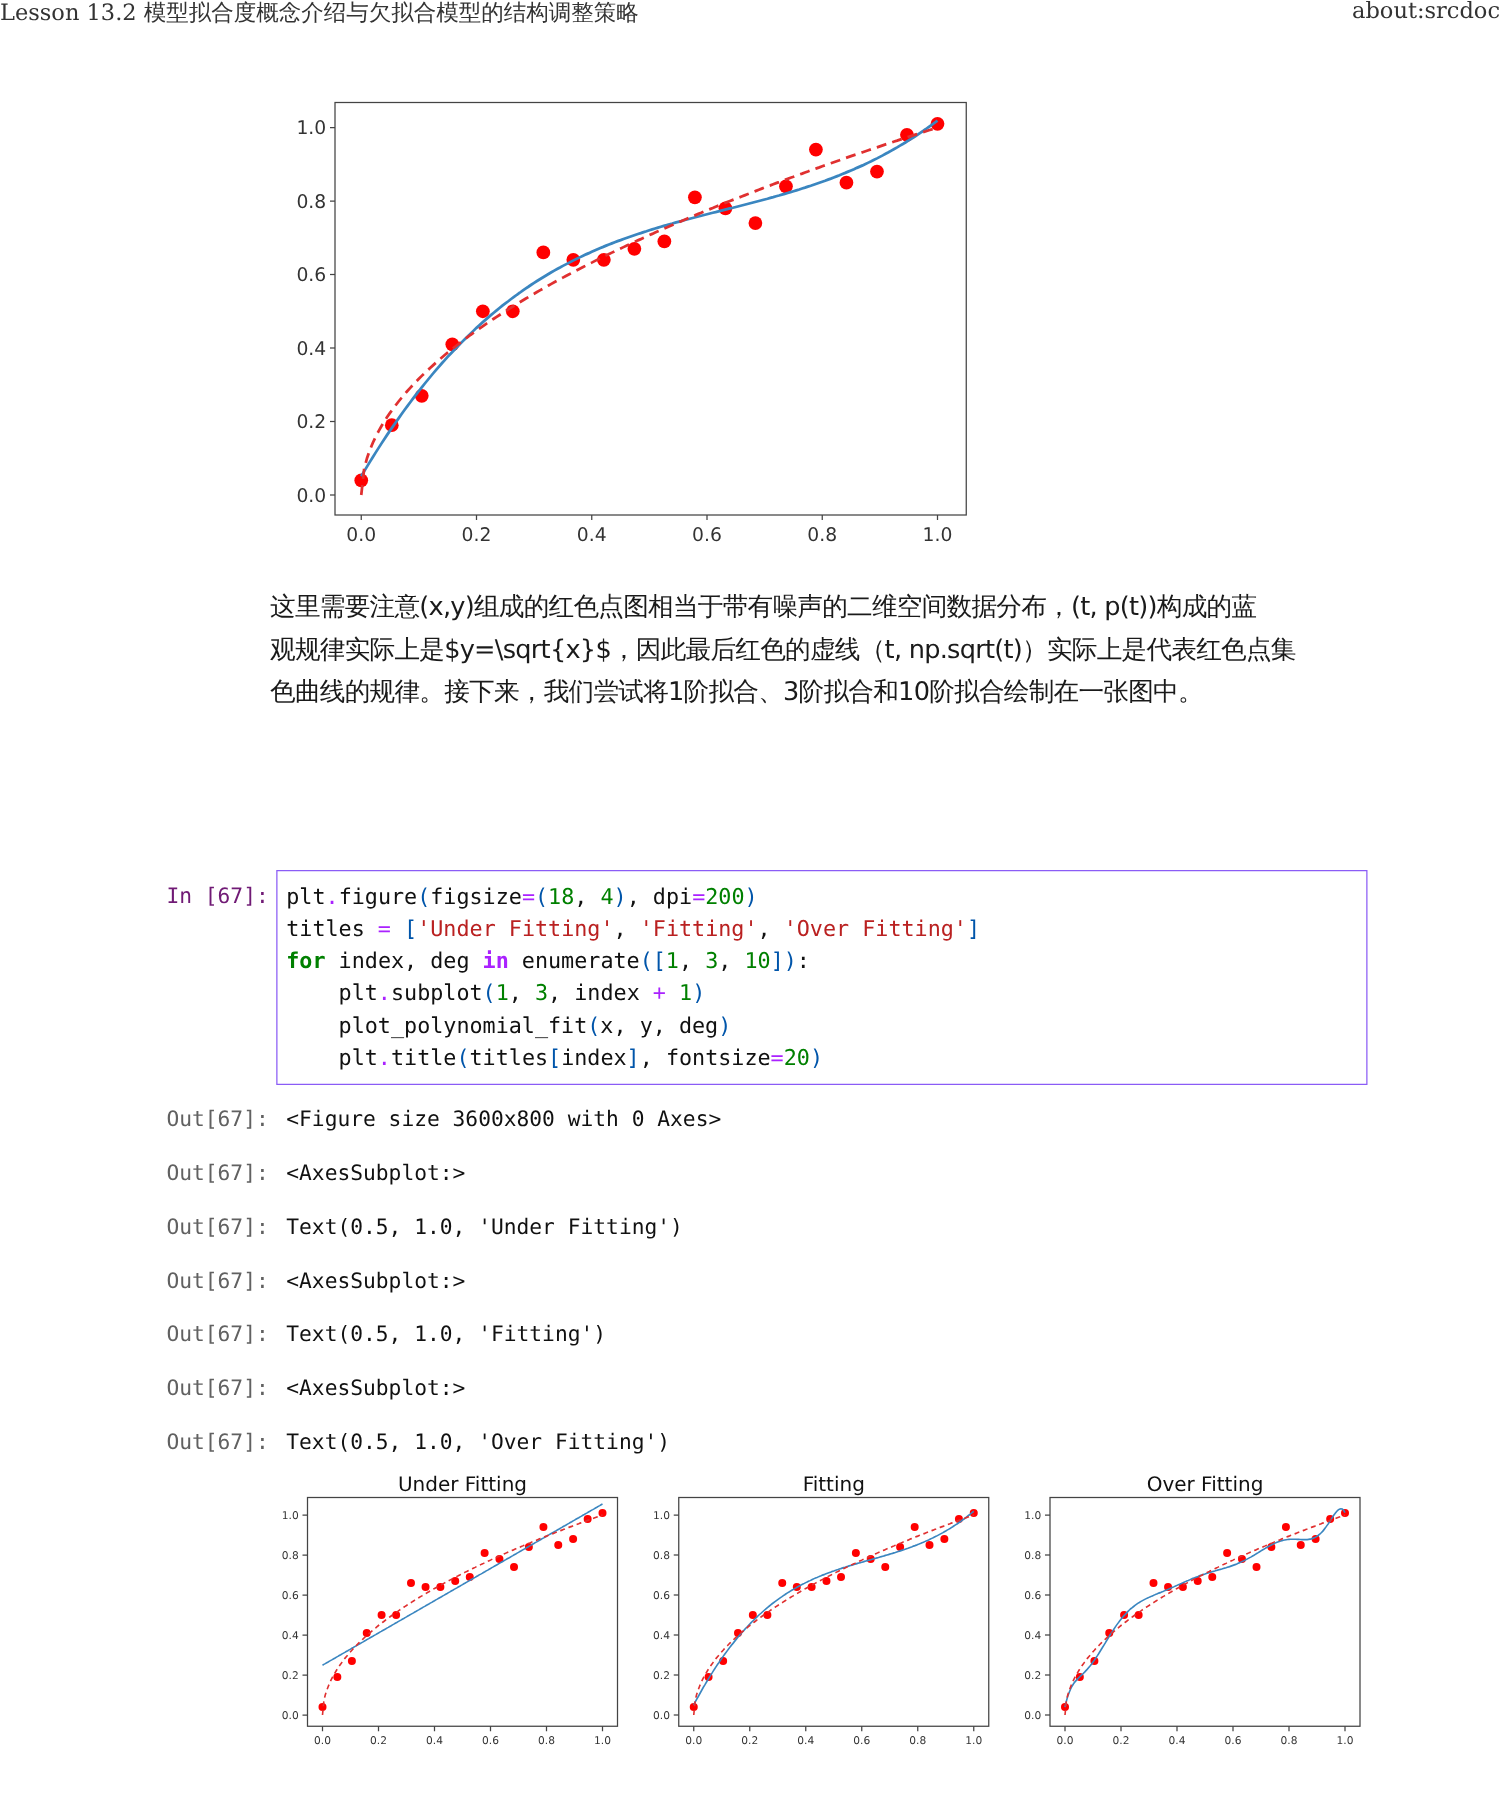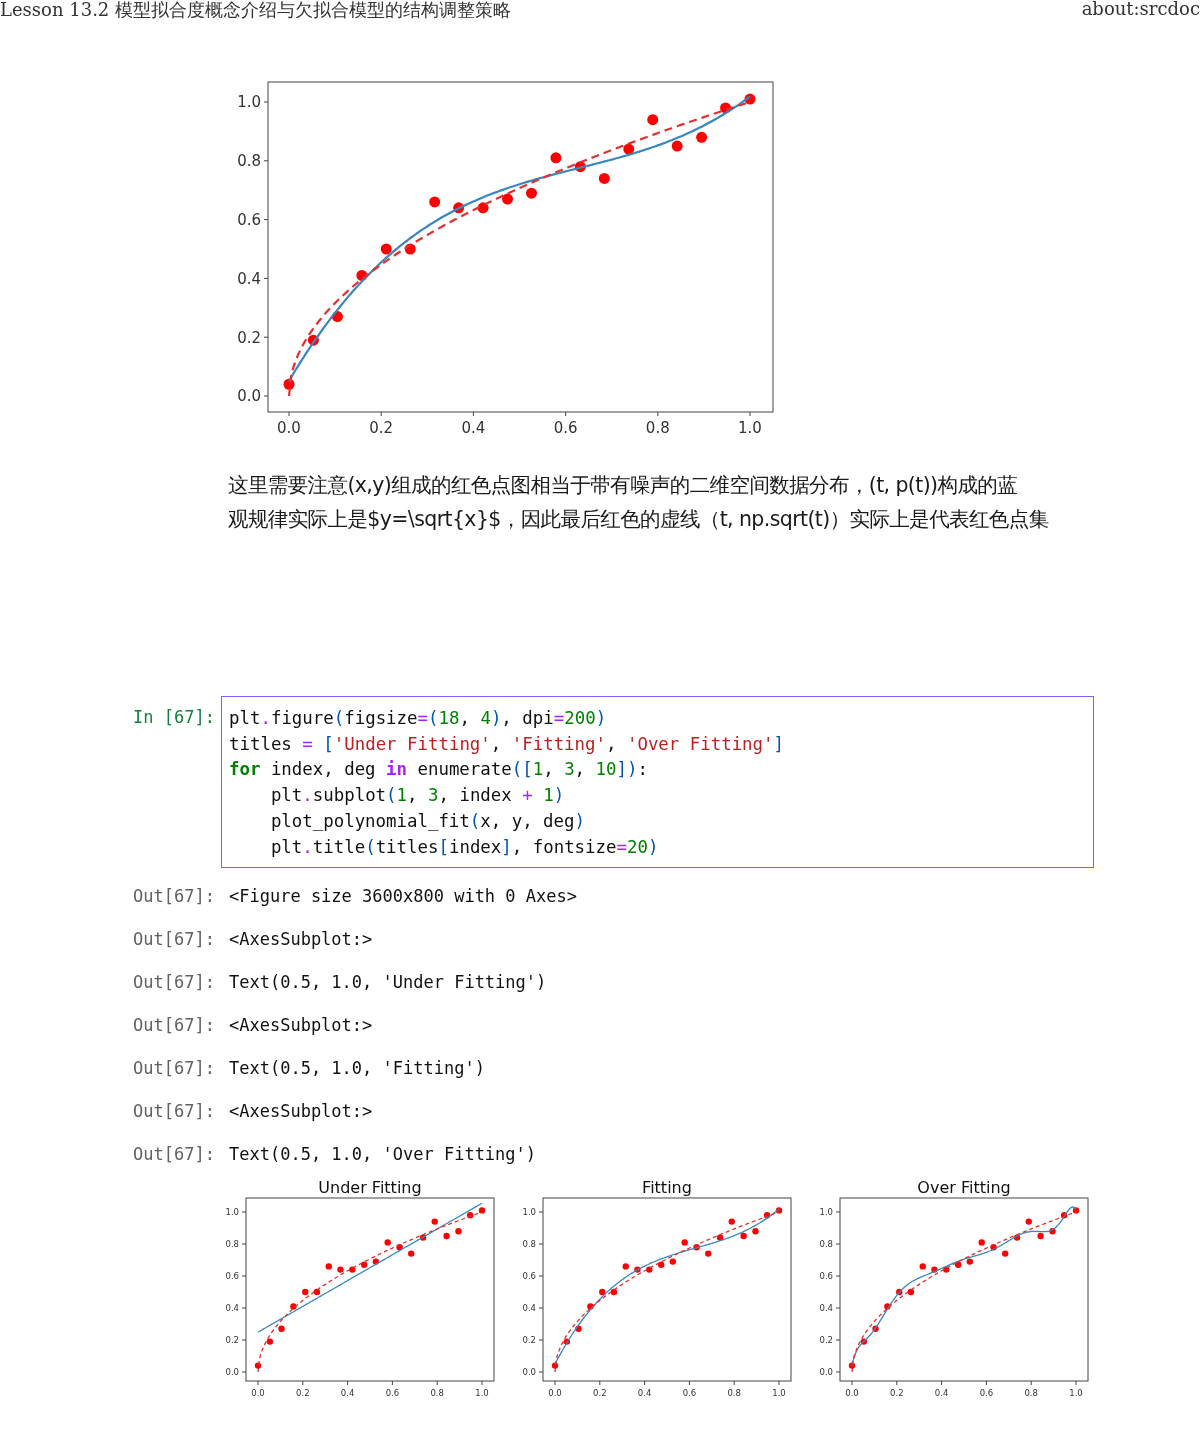--- a/index.html
+++ b/index.html
@@ -1,23 +1,23 @@
 <!DOCTYPE html>
 <html><head>
 <meta charset="utf-8">
 <style>
   html, body { margin: 0; padding: 0; background: #ffffff; }
   body { width: 1200px; height: 1442px; position: relative; overflow: hidden; font-family: "DejaVu Sans", sans-serif; color: #111; }
   .hdr-left { position: absolute; left: 0; top: -2px; font-family: "DejaVu Serif", serif; font-size: 18px; color: #333; white-space: nowrap; }
   .hdr-right { position: absolute; right: 0; top: -2px; font-family: "DejaVu Serif", serif; font-size: 18px; color: #333; }
   .chart-main { position: absolute; left: 220px; top: 70px; width: 570px; height: 380px; }
-  .para { position: absolute; left: 228px; top: 468px; width: 850px; font-family: "DejaVu Sans", sans-serif; font-size: 20.5px; line-height: 34px; color: #1a1a1a; letter-spacing: -0.6px; }
+  .para { position: absolute; left: 216px; top: 468px; width: 850px; font-family: "DejaVu Sans", sans-serif; font-size: 20.5px; line-height: 34px; color: #1a1a1a; letter-spacing: -0.6px; }
   .para p { margin: 0; white-space: nowrap; }
   .prompt { position: absolute; left: 110px; width: 105px; text-align: right; font-family: "DejaVu Sans Mono", monospace; font-size: 17px; color: #616161; }
-  .prompt.in { color: #15803d; }
+  .prompt.in { color: #701a75; }
   .code-cell { position: absolute; left: 221px; top: 696px; width: 871px; height: 170px; border: 1px solid #8b5cf6; background: #ffffff; }
   .code-cell pre { margin: 0; padding: 9px 0 0 7px; font-family: "DejaVu Sans Mono", monospace; font-size: 17.4px; line-height: 25.7px; color: #111; }
   .k { color: #008000; font-weight: bold; }
   .o { color: #aa22ff; font-weight: bold; }
   .p { color: #0055aa; }
   .n { color: #008000; }
   .s { color: #ba2121; }
   .out-text { position: absolute; left: 229px; font-family: "DejaVu Sans Mono", monospace; font-size: 17px; color: #111; white-space: pre; }
   .subchart { position: absolute; top: 1175px; width: 290px; height: 225px; }
   svg text { font-family: "DejaVu Sans", sans-serif; }
@@ -78,20 +78,21 @@
         <circle cx="530" cy="29.060000000000002" r="5.5" fill="#ff0000"></circle>
         <path d="M69.0 311.0L71.3 307.1L73.6 303.3L75.9 299.5L78.2 295.8L80.5 292.1L82.8 288.5L85.1 284.9L87.4 281.4L89.7 277.9L92.0 274.5L94.4 271.1L96.7 267.8L99.0 264.5L101.3 261.2L103.6 258.0L105.9 254.9L108.2 251.8L110.5 248.7L112.8 245.7L115.1 242.8L117.4 239.9L119.7 237.0L122.0 234.2L124.3 231.4L126.6 228.6L128.9 225.9L131.2 223.3L133.5 220.6L135.8 218.1L138.1 215.5L140.5 213.0L142.8 210.6L145.1 208.2L147.4 205.8L149.7 203.5L152.0 201.2L154.3 198.9L156.6 196.7L158.9 194.5L161.2 192.3L163.5 190.2L165.8 188.1L168.1 186.1L170.4 184.1L172.7 182.1L175.0 180.2L177.3 178.3L179.6 176.4L181.9 174.5L184.3 172.7L186.6 171.0L188.9 169.2L191.2 167.5L193.5 165.8L195.8 164.2L198.1 162.5L200.4 160.9L202.7 159.4L205.0 157.8L207.3 156.3L209.6 154.8L211.9 153.4L214.2 152.0L216.5 150.6L218.8 149.2L221.1 147.8L223.4 146.5L225.7 145.2L228.0 144.0L230.3 142.7L232.7 141.5L235.0 140.3L237.3 139.1L239.6 137.9L241.9 136.8L244.2 135.7L246.5 134.6L248.8 133.5L251.1 132.5L253.4 131.4L255.7 130.4L258.0 129.4L260.3 128.4L262.6 127.5L264.9 126.5L267.2 125.6L269.5 124.7L271.8 123.8L274.1 122.9L276.5 122.1L278.8 121.2L281.1 120.4L283.4 119.6L285.7 118.8L288.0 118.0L290.3 117.2L292.6 116.5L294.9 115.7L297.2 115.0L299.5 114.2L301.8 113.5L304.1 112.8L306.4 112.1L308.7 111.4L311.0 110.7L313.3 110.1L315.6 109.4L317.9 108.8L320.2 108.1L322.6 107.5L324.9 106.9L327.2 106.2L329.5 105.6L331.8 105.0L334.1 104.4L336.4 103.8L338.7 103.2L341.0 102.6L343.3 102.0L345.6 101.4L347.9 100.8L350.2 100.2L352.5 99.7L354.8 99.1L357.1 98.5L359.4 97.9L361.7 97.3L364.0 96.7L366.3 96.2L368.7 95.6L371.0 95.0L373.3 94.4L375.6 93.8L377.9 93.2L380.2 92.6L382.5 92.0L384.8 91.4L387.1 90.8L389.4 90.2L391.7 89.6L394.0 89.0L396.3 88.3L398.6 87.7L400.9 87.0L403.2 86.4L405.5 85.7L407.8 85.1L410.1 84.4L412.4 83.7L414.8 83.0L417.1 82.3L419.4 81.6L421.7 80.8L424.0 80.1L426.3 79.3L428.6 78.6L430.9 77.8L433.2 77.0L435.5 76.2L437.8 75.4L440.1 74.6L442.4 73.7L444.7 72.9L447.0 72.0L449.3 71.1L451.6 70.2L453.9 69.2L456.2 68.3L458.5 67.3L460.8 66.4L463.2 65.4L465.5 64.3L467.8 63.3L470.1 62.3L472.4 61.2L474.7 60.1L477.0 59.0L479.3 57.8L481.6 56.7L483.9 55.5L486.2 54.3L488.5 53.0L490.8 51.8L493.1 50.5L495.4 49.2L497.7 47.9L500.0 46.5L502.3 45.2L504.6 43.8L506.9 42.3L509.3 40.9L511.6 39.4L513.9 37.9L516.2 36.3L518.5 34.8L520.8 33.2L523.1 31.5L525.4 29.9L527.7 28.2L530.0 26.5" fill="none" stroke="#3a86c0" stroke-width="2.2"></path>
         <path d="M69.0 326.0L71.3 305.2L73.6 296.6L75.9 290.0L78.2 284.4L80.5 279.5L82.8 275.1L85.1 271.0L87.4 267.2L89.7 263.6L92.0 260.3L94.4 257.1L96.7 254.0L99.0 251.0L101.3 248.2L103.6 245.5L105.9 242.8L108.2 240.3L110.5 237.8L112.8 235.4L115.1 233.0L117.4 230.7L119.7 228.5L122.0 226.3L124.3 224.2L126.6 222.1L128.9 220.0L131.2 218.0L133.5 216.0L135.8 214.0L138.1 212.1L140.5 210.3L142.8 208.4L145.1 206.6L147.4 204.8L149.7 203.0L152.0 201.3L154.3 199.5L156.6 197.8L158.9 196.2L161.2 194.5L163.5 192.9L165.8 191.3L168.1 189.7L170.4 188.1L172.7 186.5L175.0 185.0L177.3 183.5L179.6 182.0L181.9 180.5L184.3 179.0L186.6 177.5L188.9 176.1L191.2 174.7L193.5 173.2L195.8 171.8L198.1 170.4L200.4 169.0L202.7 167.7L205.0 166.3L207.3 165.0L209.6 163.6L211.9 162.3L214.2 161.0L216.5 159.7L218.8 158.4L221.1 157.1L223.4 155.8L225.7 154.6L228.0 153.3L230.3 152.1L232.7 150.8L235.0 149.6L237.3 148.4L239.6 147.2L241.9 146.0L244.2 144.8L246.5 143.6L248.8 142.4L251.1 141.2L253.4 140.1L255.7 138.9L258.0 137.7L260.3 136.6L262.6 135.5L264.9 134.3L267.2 133.2L269.5 132.1L271.8 131.0L274.1 129.9L276.5 128.8L278.8 127.7L281.1 126.6L283.4 125.5L285.7 124.4L288.0 123.4L290.3 122.3L292.6 121.3L294.9 120.2L297.2 119.2L299.5 118.1L301.8 117.1L304.1 116.0L306.4 115.0L308.7 114.0L311.0 113.0L313.3 112.0L315.6 111.0L317.9 110.0L320.2 109.0L322.6 108.0L324.9 107.0L327.2 106.0L329.5 105.0L331.8 104.0L334.1 103.1L336.4 102.1L338.7 101.1L341.0 100.2L343.3 99.2L345.6 98.3L347.9 97.3L350.2 96.4L352.5 95.4L354.8 94.5L357.1 93.6L359.4 92.6L361.7 91.7L364.0 90.8L366.3 89.9L368.7 89.0L371.0 88.1L373.3 87.2L375.6 86.3L377.9 85.4L380.2 84.5L382.5 83.6L384.8 82.7L387.1 81.8L389.4 80.9L391.7 80.0L394.0 79.1L396.3 78.3L398.6 77.4L400.9 76.5L403.2 75.7L405.5 74.8L407.8 73.9L410.1 73.1L412.4 72.2L414.8 71.4L417.1 70.5L419.4 69.7L421.7 68.9L424.0 68.0L426.3 67.2L428.6 66.3L430.9 65.5L433.2 64.7L435.5 63.9L437.8 63.0L440.1 62.2L442.4 61.4L444.7 60.6L447.0 59.8L449.3 59.0L451.6 58.2L453.9 57.3L456.2 56.5L458.5 55.7L460.8 54.9L463.2 54.1L465.5 53.4L467.8 52.6L470.1 51.8L472.4 51.0L474.7 50.2L477.0 49.4L479.3 48.6L481.6 47.9L483.9 47.1L486.2 46.3L488.5 45.5L490.8 44.8L493.1 44.0L495.4 43.2L497.7 42.5L500.0 41.7L502.3 41.0L504.6 40.2L506.9 39.4L509.3 38.7L511.6 37.9L513.9 37.2L516.2 36.4L518.5 35.7L520.8 35.0L523.1 34.2L525.4 33.5L527.7 32.7L530.0 32.0" fill="none" stroke="#e03030" stroke-width="2.2" stroke-dasharray="8 5"></path>
       </g>
     </svg>
 </div>
 
 <div class="para">
   <p>这里需要注意(x,y)组成的红色点图相当于带有噪声的二维空间数据分布，(t, p(t))构成的蓝</p>
   <p>观规律实际上是$y=\sqrt{x}$，因此最后红色的虚线（t, np.sqrt(t)）实际上是代表红色点集</p>
+  <p>色曲线的规律。接下来，我们尝试将1阶拟合、3阶拟合和10阶拟合绘制在一张图中。</p>
 </div>
 
 <div class="prompt in" style="top:707px;">In [67]:</div>
 <div class="code-cell">
   <pre id="code-pre">plt<span class="o" style="font-weight:normal">.</span>figure<span class="p">(</span>figsize<span class="o" style="font-weight:normal">=</span><span class="p">(</span><span class="n">18</span>, <span class="n">4</span><span class="p">)</span>, dpi<span class="o" style="font-weight:normal">=</span><span class="n">200</span><span class="p">)</span>
 titles <span class="o" style="font-weight:normal">=</span> <span class="p">[</span><span class="s">'Under Fitting'</span>, <span class="s">'Fitting'</span>, <span class="s">'Over Fitting'</span><span class="p">]</span>
 <span class="k">for</span> index, deg <span class="o">in</span> enumerate<span class="p">(</span><span class="p">[</span><span class="n">1</span>, <span class="n">3</span>, <span class="n">10</span><span class="p">]</span><span class="p">)</span>:
     plt<span class="o" style="font-weight:normal">.</span>subplot<span class="p">(</span><span class="n">1</span>, <span class="n">3</span>, index <span class="o" style="font-weight:normal">+</span> <span class="n">1</span><span class="p">)</span>
     plot_polynomial_fit<span class="p">(</span>x, y, deg<span class="p">)</span>
     plt<span class="o" style="font-weight:normal">.</span>title<span class="p">(</span>titles<span class="p">[</span>index<span class="p">]</span>, fontsize<span class="o" style="font-weight:normal">=</span><span class="n">20</span><span class="p">)</span></pre>

